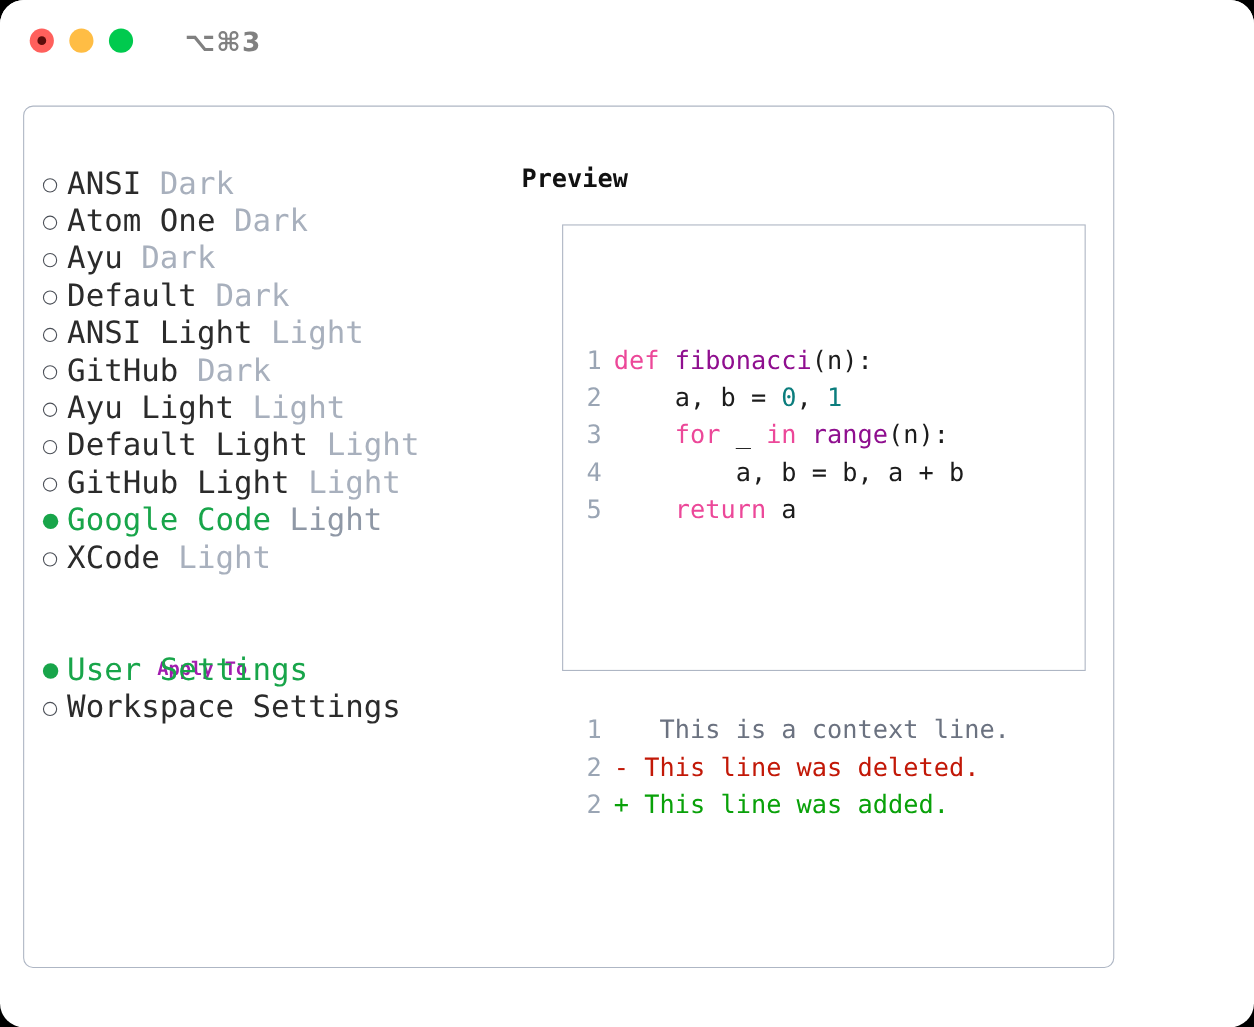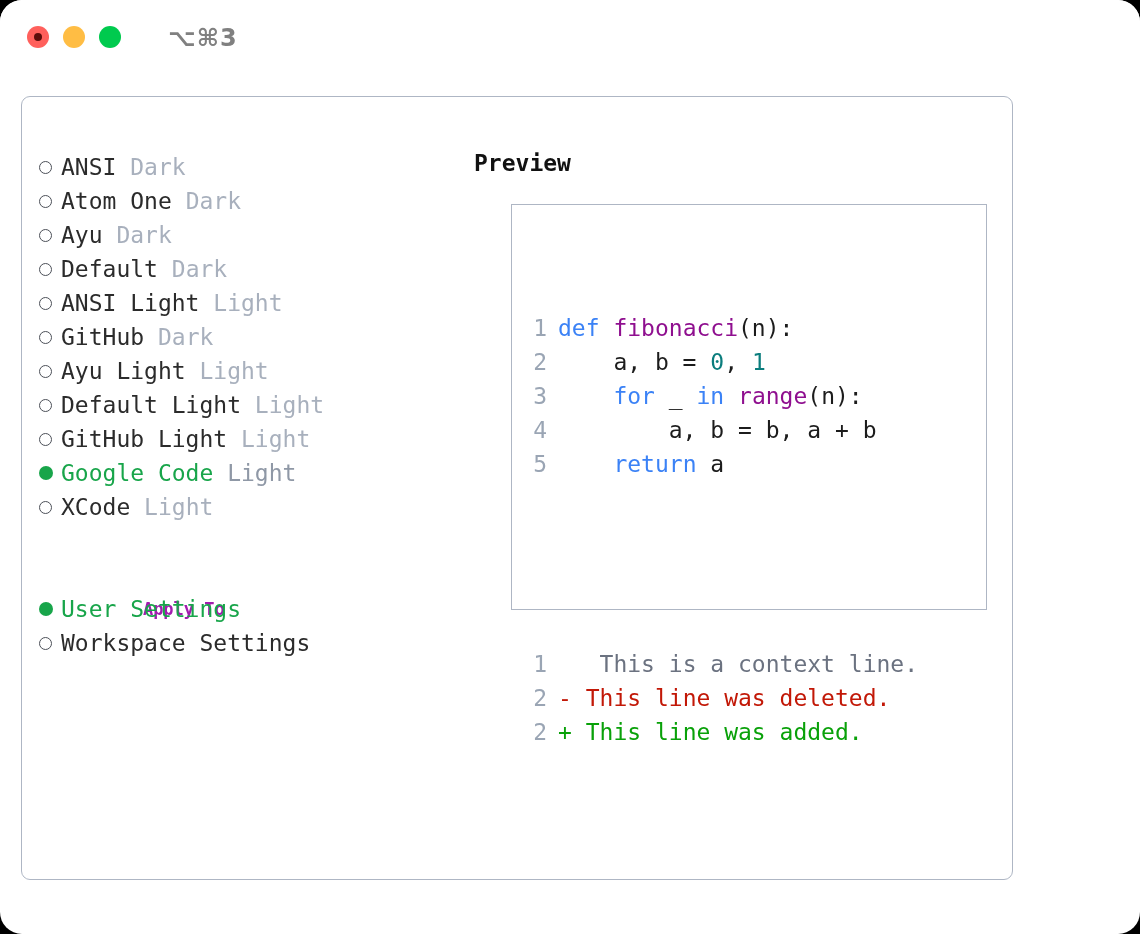--- a/index.html
+++ b/index.html
@@ -88,21 +88,21 @@
   .left-col {
     position: absolute;
     left: 17px;
     top: 53px;
     width: 450px;
   }
 
   .row {
     height: 34px;
     line-height: 34px;
-    font-size: 23px;
+    font-size: 28px;
     white-space: pre;
     color: #2b2b2b;
   }
 
   .heading {
     font-weight: 700;
     color: #111111;
     font-size: 24px;
   }
   .heading .caret { color: #111111; font-weight: 700; }
@@ -184,21 +184,21 @@
     white-space: pre;
   }
   .cline { white-space: pre; }
   .ln {
     display: inline-block;
     width: 20px;
     text-align: right;
     color: #9aa5b4;
     margin-right: 11px;
   }
-  .kw    { color: #3b82f6; }
+  .kw    { color: #ec4899; }
   .fn    { color: #8f0f8f; }
   .num   { color: #0b7d7d; }
   .plain { color: #1c1c1c; }
   .ctx   { color: #6b7280; }
   .del   { color: #c21807; }
   .add   { color: #09a109; }
 
   .gap-block { height: 30px; }
 </style>
 </head>

